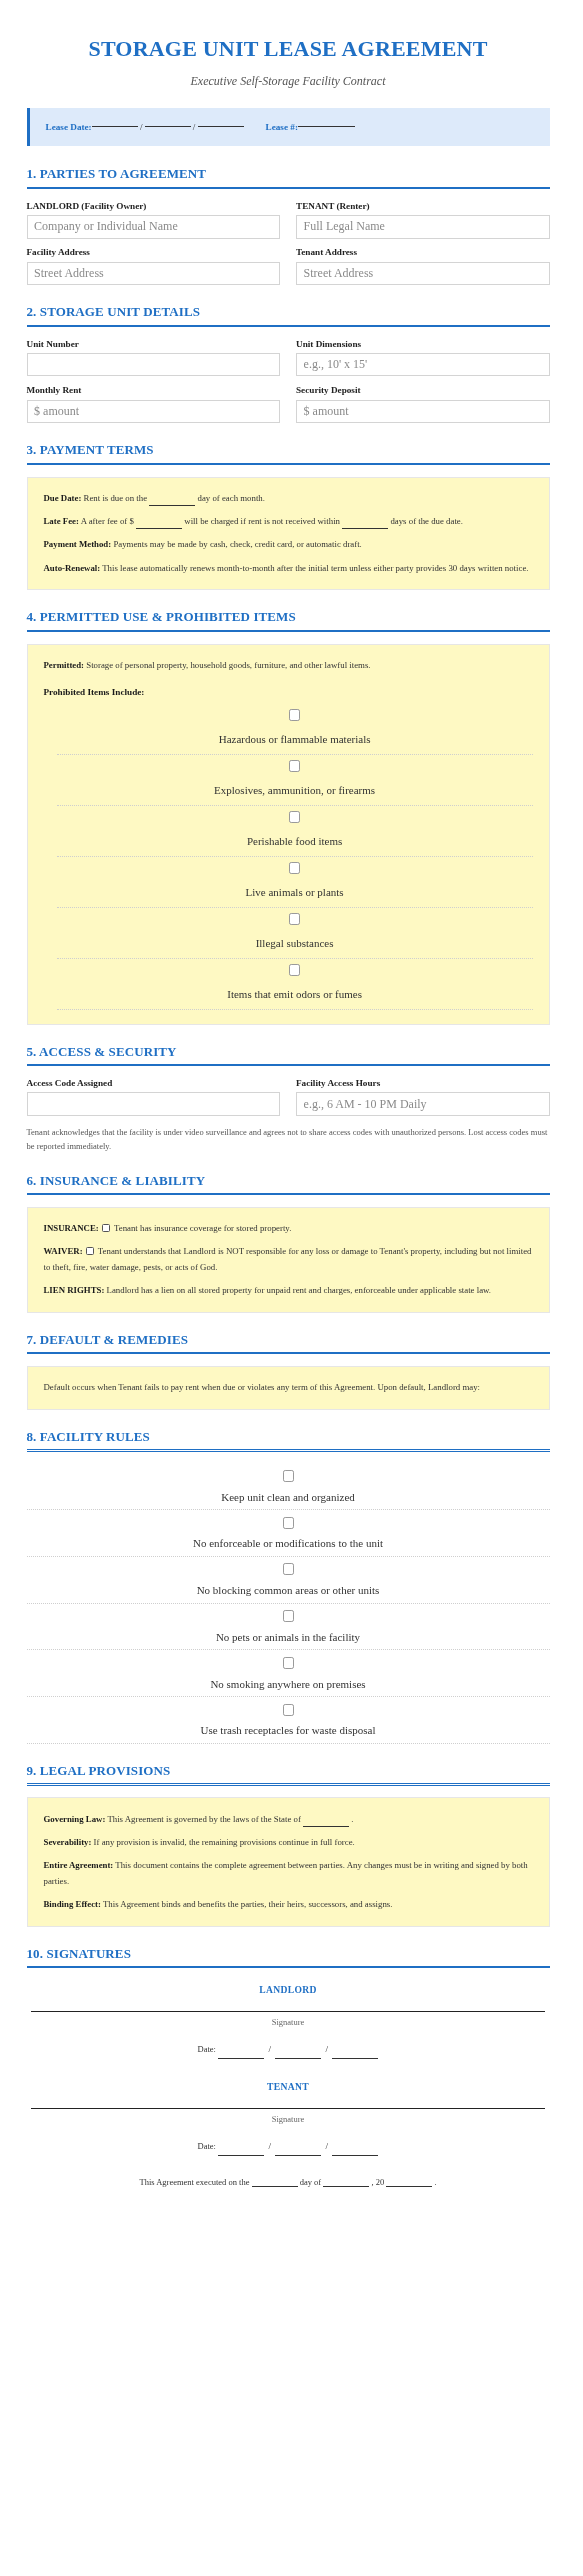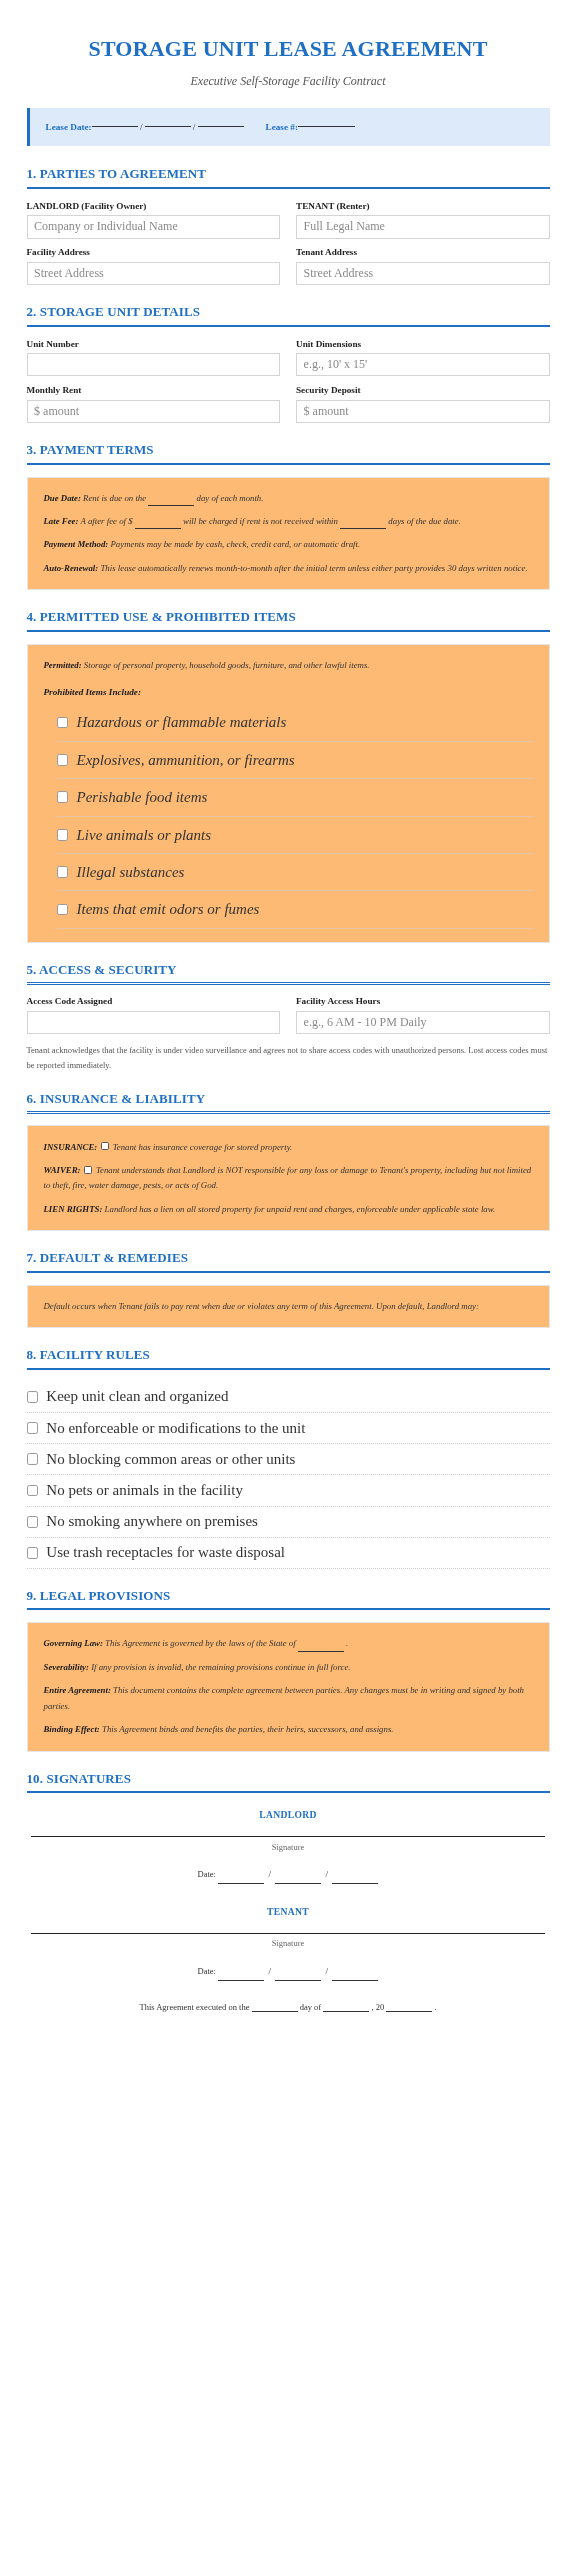--- a/index.html
+++ b/index.html
@@ -78,43 +78,43 @@
     display:flex;
     align-items:center;
     overflow:hidden;
     white-space:nowrap;
     text-align:right;
   }
 
   
   .panel {
     border:0.7px solid #e6e6e6;
-    background:#fdba74;
+    background:#fef9c3;
     padding:13.2px 16px;
     font-size:8.8px;
     line-height:1.75;
-    font-style:italic;
   }
   .panel p { margin:0 0 8px 0; }
   .panel p:last-child { margin-bottom:0; }
   .panel b { color:#1a1a1a; }
   .panel ul { margin:5.9px 0 0 0; padding-left:16px; }
   .panel li { margin-bottom:2.2px; }
 
   
   .chk-head { font-weight:bold; font-size:9.2px; margin:10.3px 0 4.4px 0; color:#1a1a1a; }
   .chk-list.indent { padding-left:13.2px; }
   .chk-row {
     display:flex;
     align-items:center;
     gap:8.8px;
     padding:5.1px 0;
     border-bottom:0.7px dotted #cfcfcf;
-    font-size:15px;
+    font-size:11px;
     color:#333;
+    flex-direction:column;
   }
   .chk-row:last-child { }
   .cbox {
     width:11px; height:11.8px;
     border:0.7px solid #9a9a9a;
     border-radius:2.2px;
     background:#fff;
     flex:0 0 auto;
   }
   .cbox-sm {

